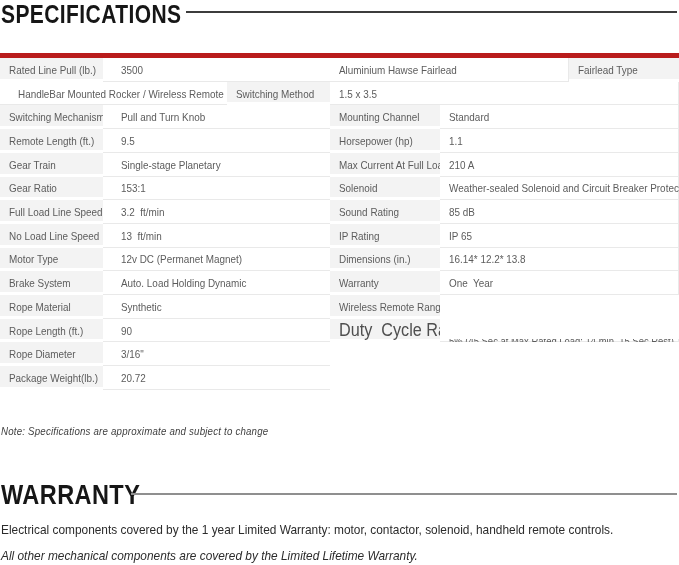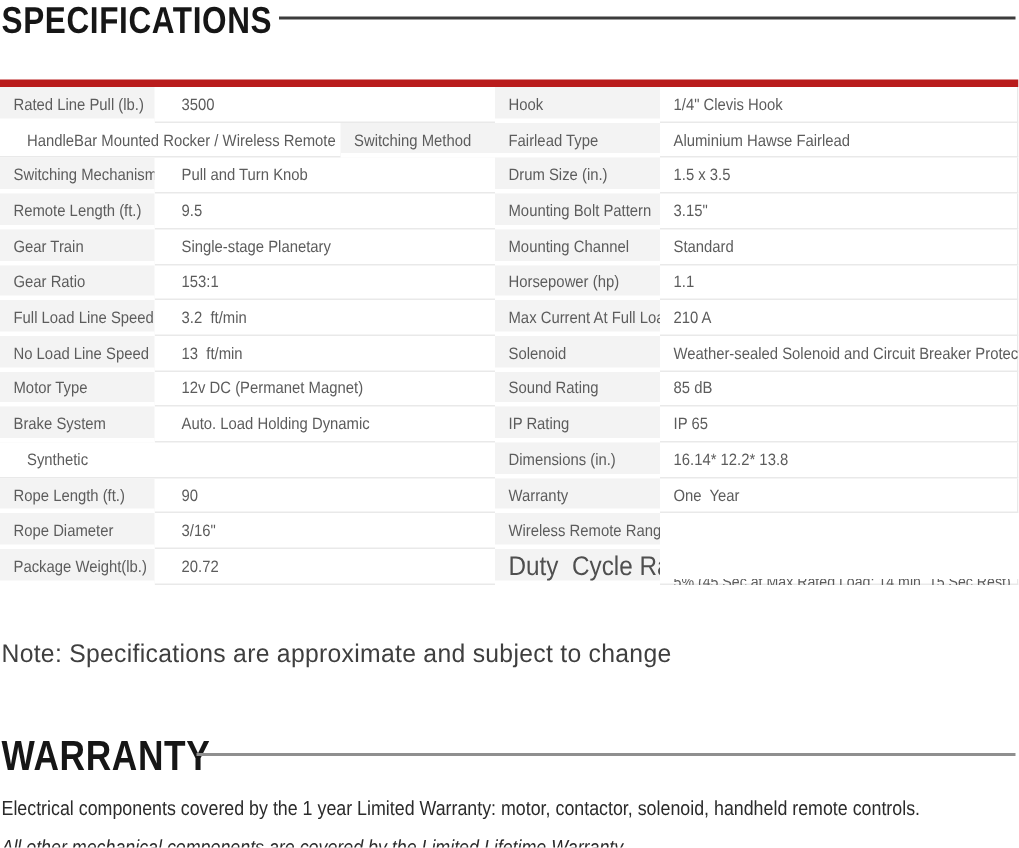--- a/index.html
+++ b/index.html
@@ -50,21 +50,21 @@
   .left .cell.value{padding-left:18px;}
   .right .cell.value{
     padding-left:9px;
     box-shadow:inset 0 -1px 0 var(--divider), inset -1px 0 0 var(--divider);
   }
   .cell > span{display:inline-block;transform:scaleX(0.9);transform-origin:0 50%;white-space:pre;}
   .spec-row.emphasis .cell.label{font-size:18px;color:#4f4f4f;}
   .spec-row.emphasis .cell.value{font-size:10.5px;margin-top:20px;}
 
   
-  .note{margin:36px 0 0 1px;font-size:17px;color:#3f3f3f;letter-spacing:0.2px;}
+  .note{margin:36px 0 0 1px;font-size:10px;color:#3f3f3f;letter-spacing:0.2px;font-style:italic;}
   .note > span{display:inline-block;transform:scaleX(0.97);transform-origin:0 50%;white-space:pre;}
   .para{margin:13px 0 0 1px;font-size:13.5px;color:var(--body-text);}
   .para + .para{margin-top:11px;font-style:italic;}
   .para > span{display:inline-block;transform:scaleX(0.88);transform-origin:0 50%;white-space:pre;}
 </style>
 </head>
 <body>
 
 <div class="page">
 
@@ -149,20 +149,23 @@
         </div>
         <div class="spec-row">
           <div class="cell label">
             <span>Brake System</span>
           </div>
           <div class="cell value">
             <span>Auto. Load Holding Dynamic</span>
           </div>
         </div>
         <div class="spec-row">
+          <div class="cell label">
+            <span>Rope Material</span>
+          </div>
           <div class="cell value">
             <span>Synthetic</span>
           </div>
         </div>
         <div class="spec-row">
           <div class="cell label">
             <span>Rope Length (ft.)</span>
           </div>
           <div class="cell value">
             <span>90</span>
@@ -180,49 +183,30 @@
           <div class="cell label">
             <span>Package Weight(lb.)</span>
           </div>
           <div class="cell value">
             <span>20.72</span>
           </div>
         </div>
       </div>
     <div class="spec-col right" id="spec-right">
         <div class="spec-row">
-          <div class="cell label">
-            <span>Hook</span>
-          </div>
-          <div class="cell value">
-            <span>1/4" Clevis Hook</span>
-          </div>
-        </div>
-        <div class="spec-row">
+          <div class="cell value">
+            <span>Aluminium Hawse Fairlead</span>
+          </div>
           <div class="cell label">
             <span>Fairlead Type</span>
           </div>
-          <div class="cell value">
-            <span>Aluminium Hawse Fairlead</span>
-          </div>
-        </div>
-        <div class="spec-row">
-          <div class="cell label">
-            <span>Drum Size (in.)</span>
-          </div>
+        </div>
+        <div class="spec-row">
           <div class="cell value">
             <span>1.5 x 3.5</span>
-          </div>
-        </div>
-        <div class="spec-row">
-          <div class="cell label">
-            <span>Mounting Bolt Pattern</span>
-          </div>
-          <div class="cell value">
-            <span>3.15"</span>
           </div>
         </div>
         <div class="spec-row">
           <div class="cell label">
             <span>Mounting Channel</span>
           </div>
           <div class="cell value">
             <span>Standard</span>
           </div>
         </div>

